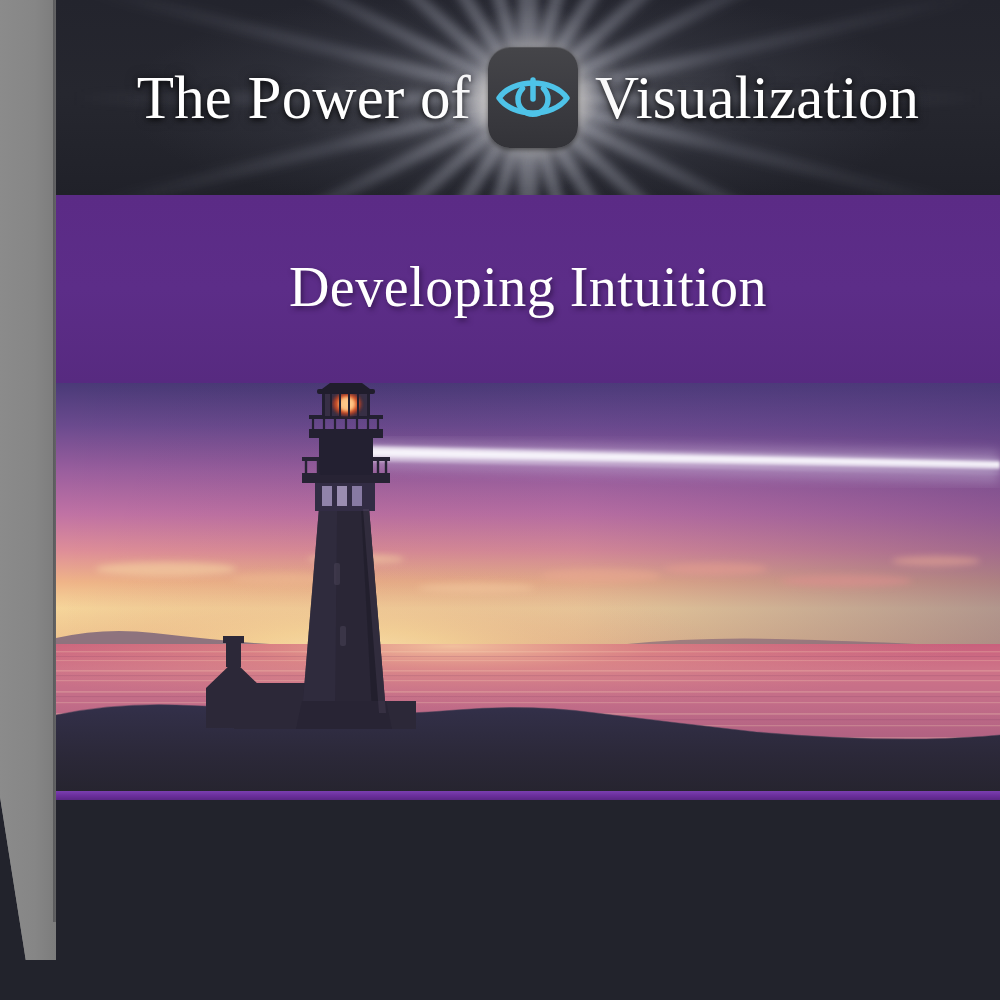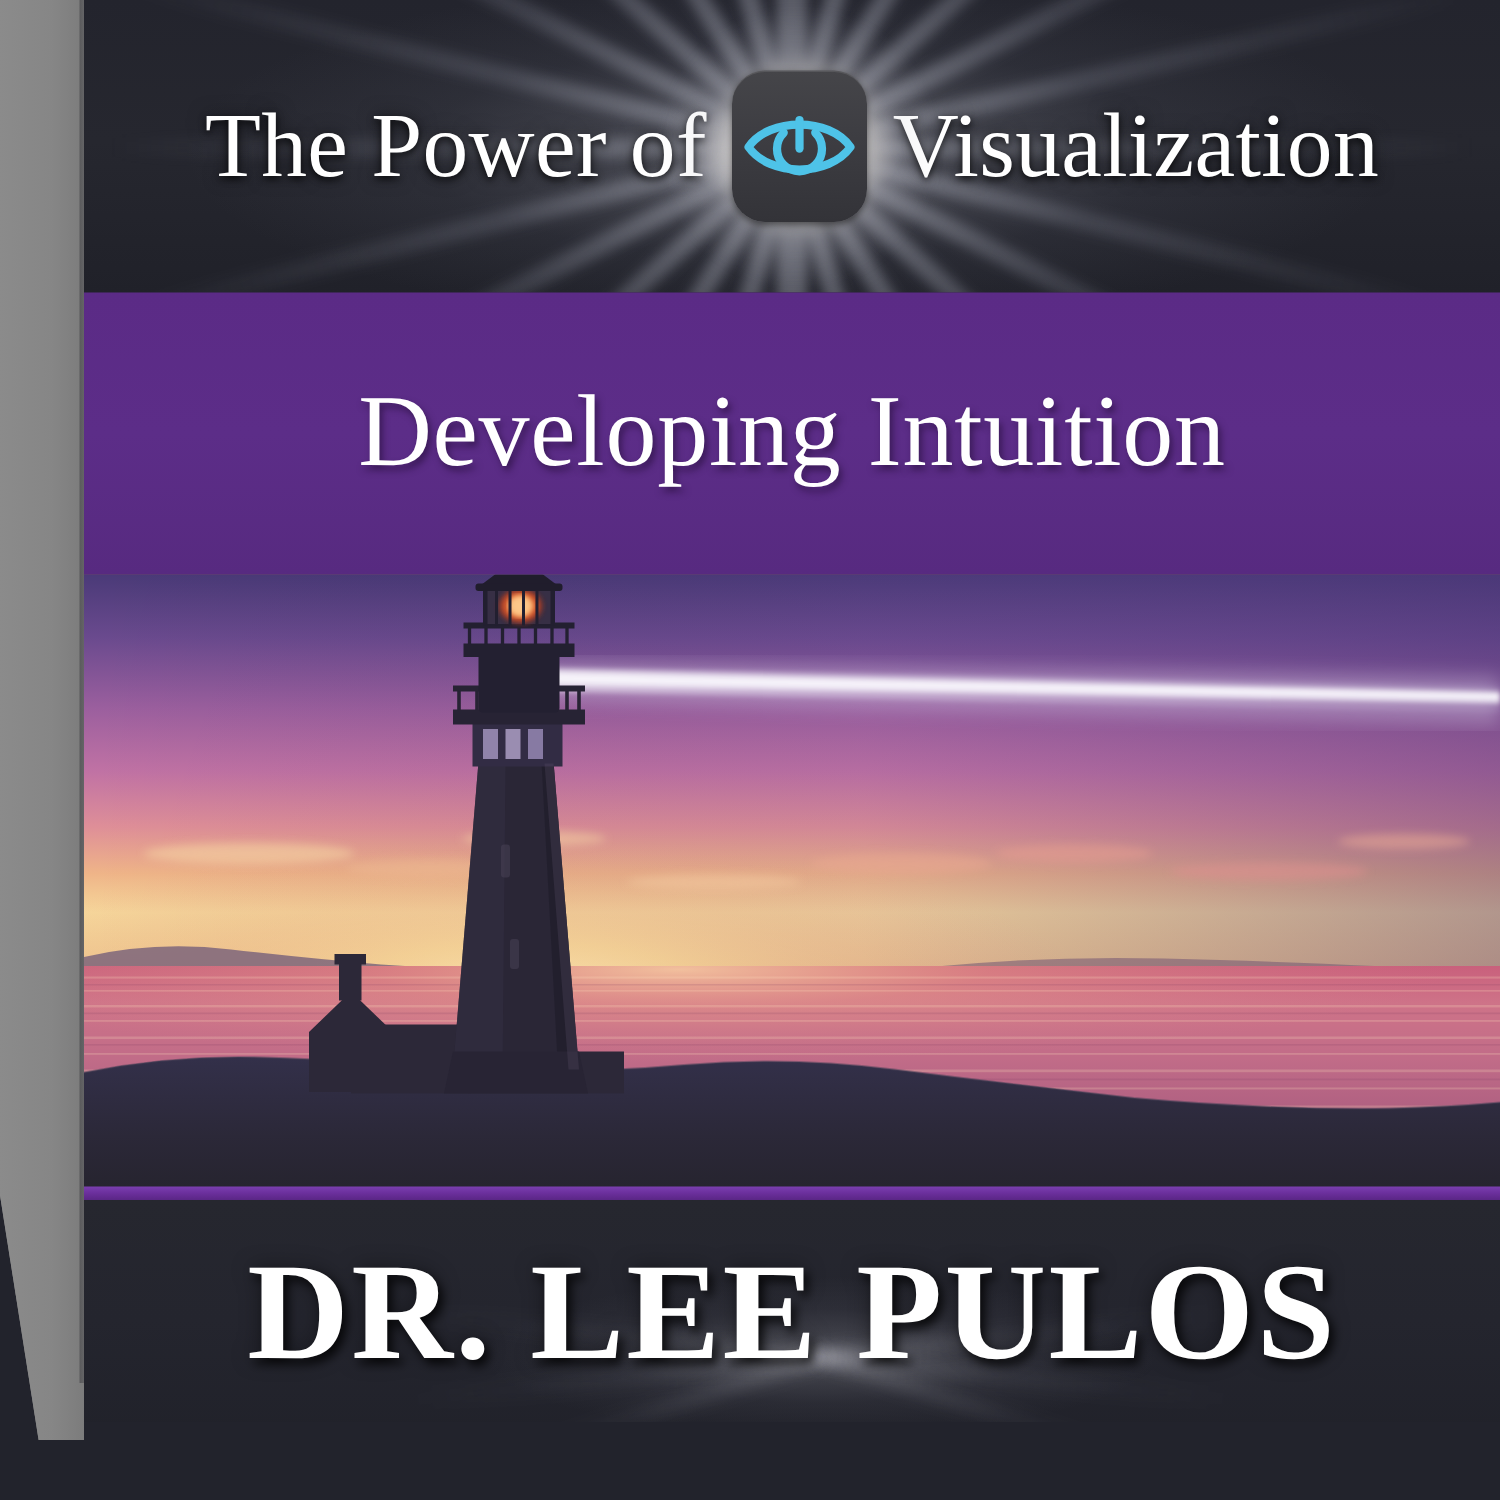--- a/index.html
+++ b/index.html
@@ -176,21 +176,21 @@
     width: 944px;
     height: 188px;
     background: linear-gradient(180deg, #5b2b86 0%, #5c2d88 50%, #572a80 100%);
     display: flex;
     align-items: center;
     justify-content: center;
     overflow: hidden;
   }
   .title-text {
     font-family: "Liberation Serif", serif;
-    font-size: 68px;
+    font-size: 56px;
     font-weight: 400;
     color: #ffffff;
     letter-spacing: .5px;
     white-space: nowrap;
     text-shadow: 2px 3px 5px rgba(30,10,45,.55);
     line-height: 1;
     margin-top: -4px;
   }
 
   
@@ -547,30 +547,16 @@
 
         <circle cx="290" cy="-14" r="4.5" fill="#201D2C"></circle>
         <rect x="288.5" y="-22" width="3" height="9" fill="#201D2C"></rect>
 
         <path d="M313 126 L330 330 L323 330 L307 126 Z" fill="#6B5A78" opacity="0.22"></path>
       </svg>
     </div>
 
     <div class="divider"></div>
 
-    <div class="author-band">
-      <div class="author-bg"></div>
-      <div class="author-rays">
-        <div class="aray a1"></div>
-          <div class="aray a2"></div>
-          <div class="aray a3"></div>
-        <div class="aray a4"></div>
-          <div class="aray a5"></div>
-          <div class="aray a6"></div>
-      </div>
-      <div class="author-text">
-        <span class="author-name">DR. LEE PULOS</span>
-      </div>
-    </div>
 
     <div class="bottom-fill"></div>
   </div>
 </div>
 
 </body></html>

